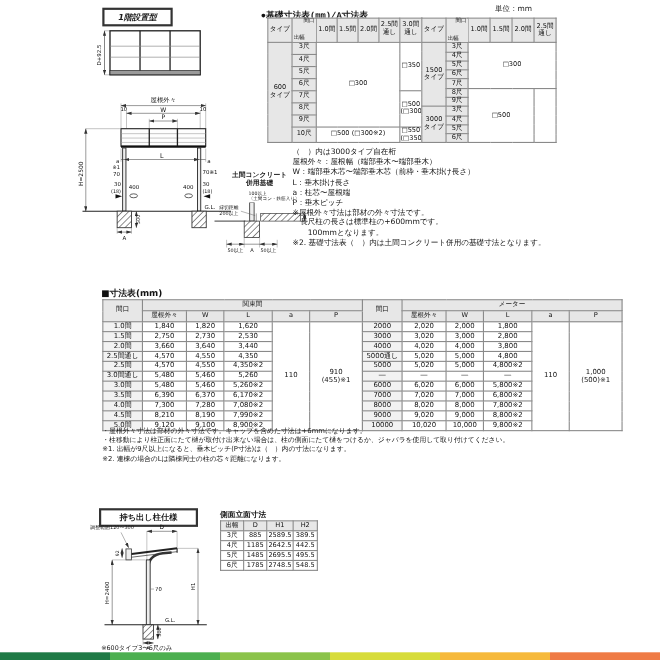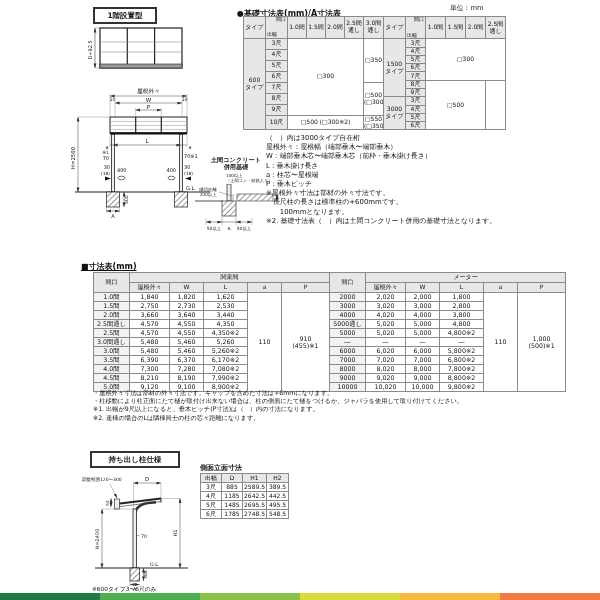--- a/index.html
+++ b/index.html
@@ -53,21 +53,21 @@
       <marker id="ar" markerWidth="5" markerHeight="4" refX="4.6" refY="1.5" orient="auto-start-reverse" markerUnits="userSpaceOnUse">
         <path d="M0,0 L4.8,1.5 L0,3 z" fill="#333"></path>
       </marker>
       <pattern id="hat" width="4" height="4" patternUnits="userSpaceOnUse" patternTransform="rotate(45)">
         <rect width="4" height="4" fill="#fff"></rect>
         <line x1="0" y1="0" x2="0" y2="4" stroke="#555" stroke-width="1.2"></line>
       </pattern>
     </defs>
   </svg>
 
-  <div class="abs titlebox" style="left:93px;top:7px;width:60px;height:13px;font-size:7.5px;">
+  <div class="abs titlebox" style="left:93px;top:7px;width:60px;height:13px;font-size:7.5px;font-style:italic;">
     <span>1階設置型</span>
   </div>
 
   <svg class="abs" style="left:88px;top:26px;" width="100" height="48" viewBox="0 0 100 48">
     <line x1="7" y1="2" x2="7" y2="42" stroke="#444" stroke-width="0.6" marker-start="url(#ar)" marker-end="url(#ar)"></line>
     <line x1="7" y1="2" x2="12" y2="2" stroke="#777" stroke-width="0.4"></line>
     <line x1="7" y1="42" x2="12" y2="42" stroke="#777" stroke-width="0.4"></line>
     <rect x="12" y="2" width="82" height="40" fill="#fff" stroke="#222" stroke-width="1.2"></rect>
     <line x1="39.3" y1="2" x2="39.3" y2="42" stroke="#222" stroke-width="1.2"></line>
     <line x1="66.6" y1="2" x2="66.6" y2="42" stroke="#222" stroke-width="1.2"></line>
@@ -167,21 +167,21 @@
     <line x1="59" y1="34" x2="59" y2="41" stroke="#777" stroke-width="0.4"></line>
     <line x1="13" y1="38" x2="29" y2="38" stroke="#444" stroke-width="0.5" marker-start="url(#ar)" marker-end="url(#ar)"></line>
     <line x1="29" y1="38" x2="43" y2="38" stroke="#444" stroke-width="0.5"></line>
     <line x1="43" y1="38" x2="59" y2="38" stroke="#444" stroke-width="0.5" marker-start="url(#ar)" marker-end="url(#ar)"></line>
     <text x="21" y="45.5" font-size="4.4" text-anchor="middle">50以上</text>
     <text x="36" y="45.5" font-size="4.6" text-anchor="middle">A</text>
     <text x="51" y="45.5" font-size="4.4" text-anchor="middle">50以上</text>
   </svg>
 
   <div class="abs" style="left:450px;top:3px;font-size:6.8px;">単位：mm</div>
-  <div class="abs sec-title" style="left:237px;top:8px;font-size:8px;">●基礎寸法表(mm)/A寸法表</div>
+  <div class="abs sec-title" style="left:237px;top:8px;font-size:8px;font-family:Liberation Mono, monospace;">●基礎寸法表(mm)/A寸法表</div>
 
   <div class="abs" style="left:243px;top:16px;display:flex;">
     <table class="ft ft-l" style="width:140px;">
       <colgroup>
           <col style="width:22px">
           <col style="width:22px">
           <col style="width:19px">
           <col style="width:19px">
           <col style="width:19px">
           <col style="width:19px">
@@ -310,21 +310,21 @@
       <div>W：端部垂木芯〜端部垂木芯（前枠・垂木掛け長さ）</div>
       <div>L：垂木掛け長さ</div>
       <div>a：柱芯〜屋根端</div>
       <div>P：垂木ピッチ</div>
       <div>※屋根外々寸法は部材の外々寸法です。</div>
       <div>　長尺柱の長さは標準柱の+600mmです。</div>
       <div>　　100mmとなります。</div>
       <div>※2. 基礎寸法表（　）内は土間コンクリート併用の基礎寸法となります。</div>
     </div>
 
-  <div class="abs sec-title" style="left:81px;top:261px;font-size:8px;text-decoration:underline;">■寸法表(mm)</div>
+  <div class="abs sec-title" style="left:92px;top:261px;font-size:8px;">■寸法表(mm)</div>
 
   <div class="abs" style="left:93px;top:272px;display:flex;">
     <table class="dt" style="width:236px;">
       <colgroup>
           <col style="width:36px">
           <col style="width:40px">
           <col style="width:34px">
           <col style="width:44px">
           <col style="width:34px">
           <col style="width:48px">
@@ -511,21 +511,21 @@
     </table>
   </div>
 
   <div class="abs fnotes" style="left:93px;top:389px;width:480px;">
       <div>・屋根外々寸法は部材の外々寸法です。キャップを含めた寸法は+6mmになります。</div>
       <div>・柱移動により柱正面にたて樋が取付け出来ない場合は、柱の側面にたて樋をつけるか、ジャバラを使用して取り付けてください。</div>
       <div>※1. 出幅が9尺以上になると、垂木ピッチ(P寸法)は（　）内の寸法になります。</div>
       <div>※2. 連棟の場合のLは隣棟同士の柱の芯々距離になります。</div>
     </div>
 
-  <div class="abs titlebox" style="left:90px;top:451px;width:86px;height:13px;font-size:7.5px;">
+  <div class="abs titlebox" style="left:90px;top:462px;width:86px;height:13px;font-size:7.5px;">
     <span>持ち出し柱仕様</span>
   </div>
 
   <div class="abs" style="left:82px;top:477px;font-size:4.5px;">調整範囲120〜300</div>
 
   <svg class="abs" style="left:80px;top:473px;" width="115" height="124" viewBox="0 0 115 124">
 
     <text x="67" y="7.5" font-size="5.4" text-anchor="middle">D</text>
     <line x1="53.5" y1="10" x2="81" y2="10" stroke="#444" stroke-width="0.5" marker-start="url(#ar)" marker-end="url(#ar)"></line>
     <line x1="53.5" y1="10" x2="53.5" y2="36" stroke="#777" stroke-width="0.4"></line>

